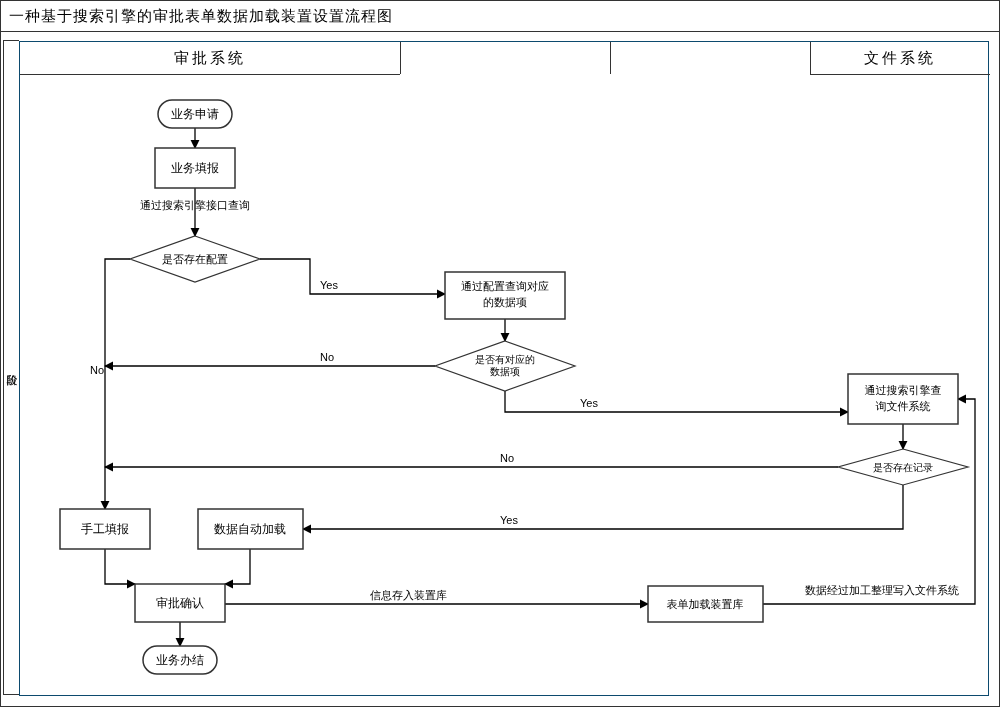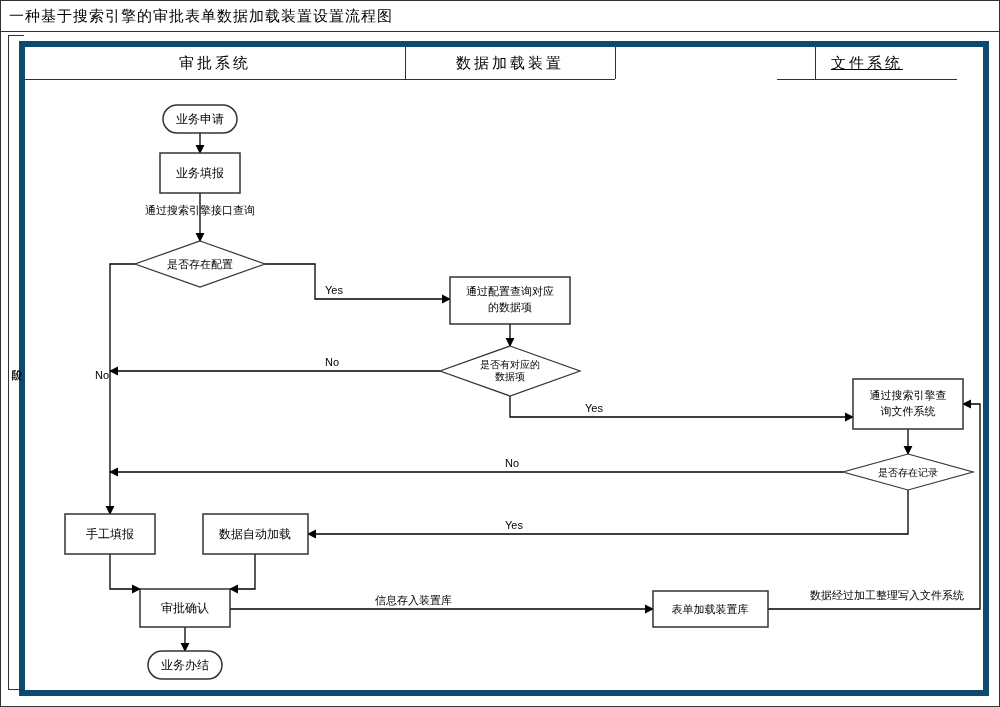--- a/index.html
+++ b/index.html
@@ -22,21 +22,21 @@
     height: 30px;
     border-bottom: 1px solid #333;
     padding-left: 8px;
     font-size: 15px;
     letter-spacing: 1px;
     line-height: 30px;
   }
   .inner {
     position: absolute;
     left: 18px; right: 10px; top: 40px; bottom: 10px;
-    border: 6px solid #0c4a6e;
+    border: 1px solid #0c4a6e;
   }
   .lane-header {
     position: absolute;
     top: 0;
     height: 32px;
     border-bottom: 1px solid #333;
     text-align: center;
     font-size: 15px;
     line-height: 32px;
     letter-spacing: 3px;
@@ -88,24 +88,23 @@
 <body>
 
 <div class="page">
   <div class="title-bar">一种基于搜索引擎的审批表单数据加载装置设置流程图</div>
 
   <div class="inner">
     <div class="phase-label">阶段</div>
 
     <div class="lane-header" style="left:0;   width:380px;">审批系统</div>
     <div class="lane-div" style="left:380px;"></div>
-    <div class="lane-header" style="left:380px;width:210px;">数据加载装置</div>
     <div class="lane-div" style="left:590px;"></div>
     <div class="lane-div" style="left:790px;"></div>
-    <div class="lane-header" style="left:752px;width:180px;text-decoration:underline;">文件系统</div>
+    <div class="lane-header" style="left:790px;width:180px;">文件系统</div>
 
     <div class="body-area">
       <svg width="970" height="624">
         <defs>
           <marker id="arrow" viewBox="0 0 10 10" refX="9" refY="5" markerWidth="7" markerHeight="7" orient="auto-start-reverse">
             <path d="M 0 0 L 10 5 L 0 10 z" fill="#000"></path>
           </marker>
         </defs>
 
         <g class="edge">

